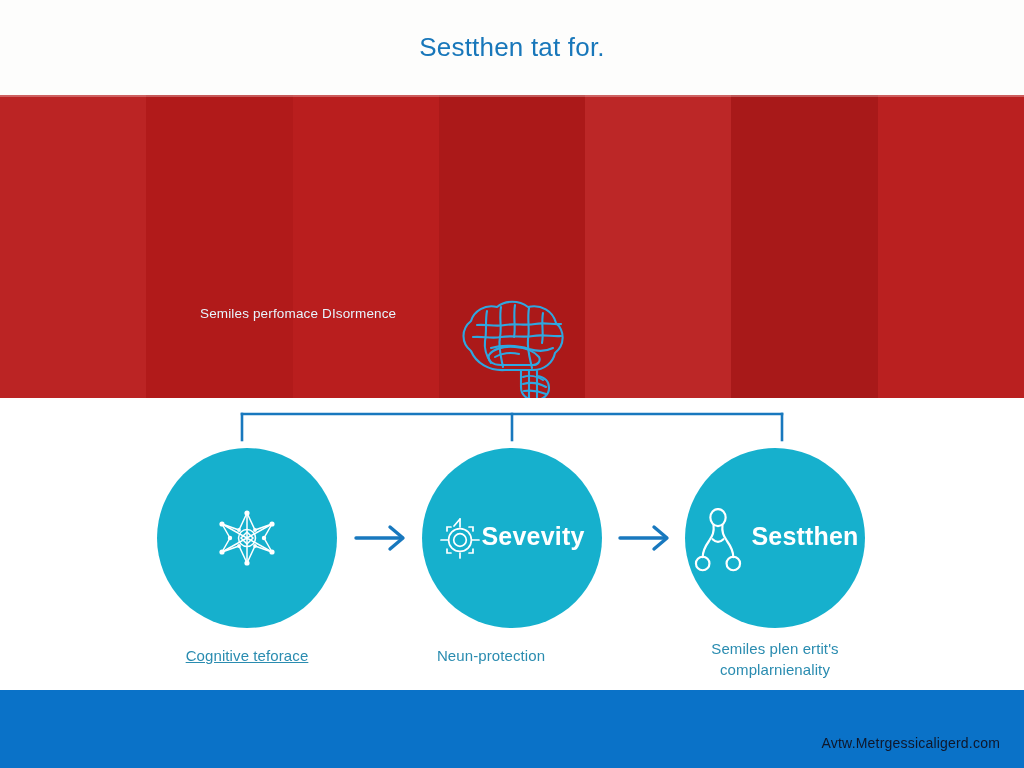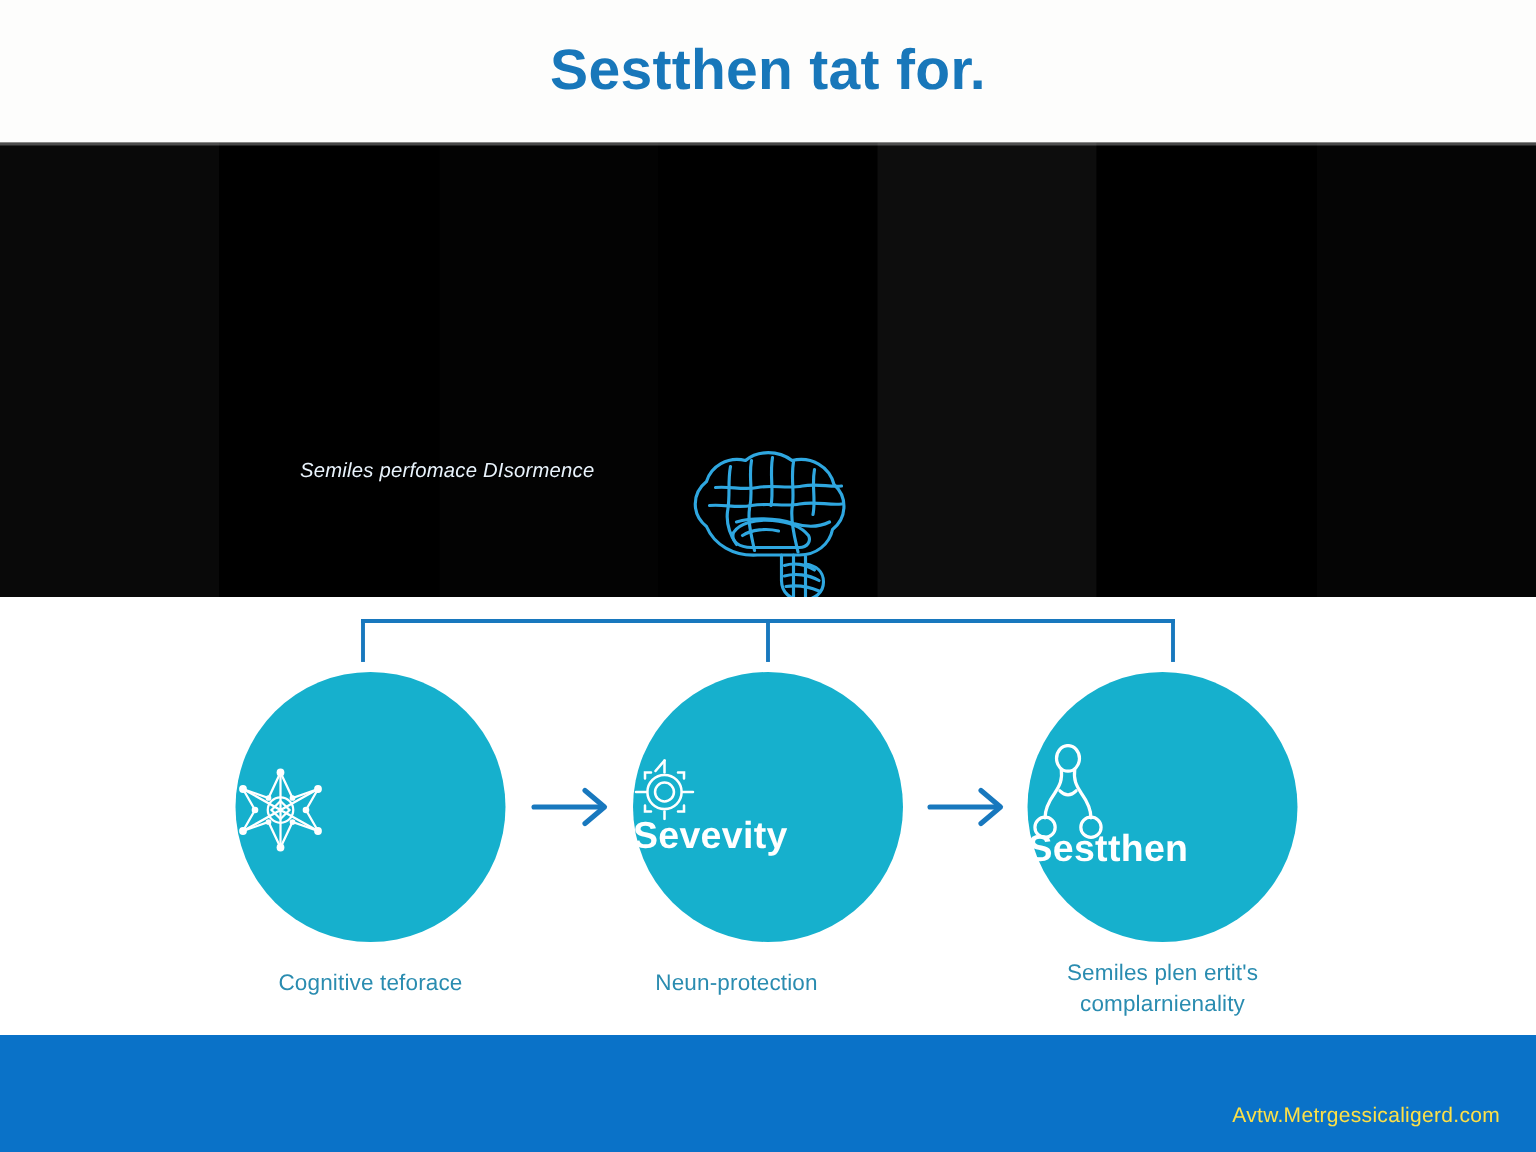--- a/index.html
+++ b/index.html
@@ -21,36 +21,35 @@
     left: 0;
     top: 0;
     width: 1024px;
     height: 95px;
     background: #fdfdfc;
     display: flex;
     align-items: center;
     justify-content: center;
   }
   .title-text {
-    font-size: 38px;
-    font-weight: bold;
+    font-size: 26px;
+    font-weight: normal;
     color: #1877ba;
     letter-spacing: 0.2px;
   }
 
   
   .hero-band {
     position: absolute;
     left: 0;
     top: 95px;
     width: 1024px;
     height: 303px;
-    background: #000000;
+    background: #b91c1c;
     overflow: hidden;
-    font-style: italic;
   }
   .hero-stripes {
     position: absolute;
     inset: 0;
     display: flex;
   }
   .hero-stripes > i {
     display: block;
     height: 100%;
     flex: 1 1 auto;
@@ -115,21 +114,22 @@
     height: 180px;
   }
   .node {
     position: absolute;
     top: 0;
     width: 180px;
     height: 180px;
     border-radius: 50%;
     background: #16b0cd;
     display: flex;
-    flex-direction: column;
+    flex-direction: row;
+    align-items: center;
     justify-content: center;
   }
   .node-1 { left: 157px; }
   .node-2 { left: 422px; }
   .node-3 { left: 685px; }
 
   .node-icon {
     width: 60px;
     height: 60px;
     display: block;
@@ -155,38 +155,38 @@
 
   
   .caption {
     position: absolute;
     text-align: center;
     color: #2a8cb0;
     font-size: 15px;
     line-height: 21px;
     letter-spacing: 0.1px;
   }
-  .caption-1 { left: 127px; top: 645px; width: 240px; }
+  .caption-1 { left: 127px; top: 645px; width: 240px; text-decoration: underline; }
   .caption-2 { left: 371px; top: 645px; width: 240px; }
   .caption-3 { left: 655px; top: 638px; width: 240px; }
 
   
   .footer-bar {
     position: absolute;
     left: 0;
     top: 690px;
     width: 1024px;
     height: 78px;
     background: #0a72c8;
   }
   .footer-text {
     position: absolute;
     right: 24px;
     top: 45px;
-    color: #fde047;
+    color: #0f172a;
     font-size: 14px;
     letter-spacing: 0.2px;
   }
 </style>
 </head>
 <body>
 
 <div class="title-area">
   <div class="title-text">Sestthen tat for.</div>
 </div>

